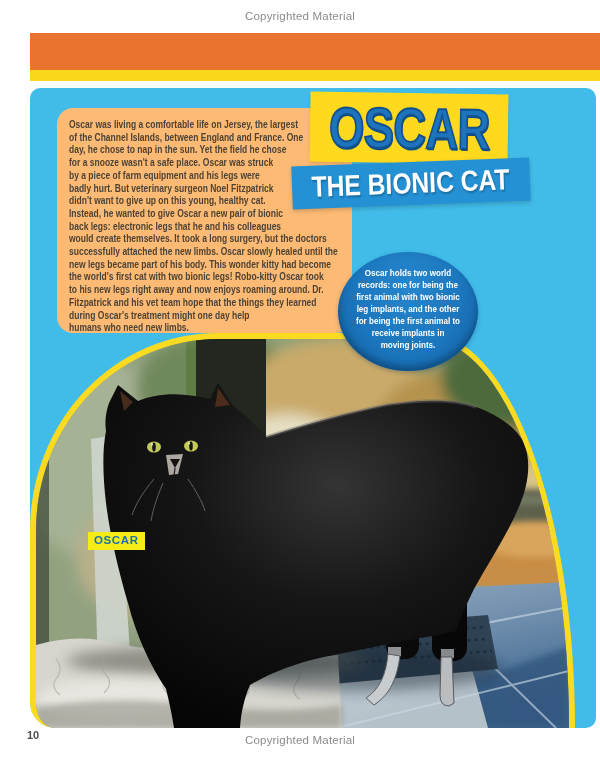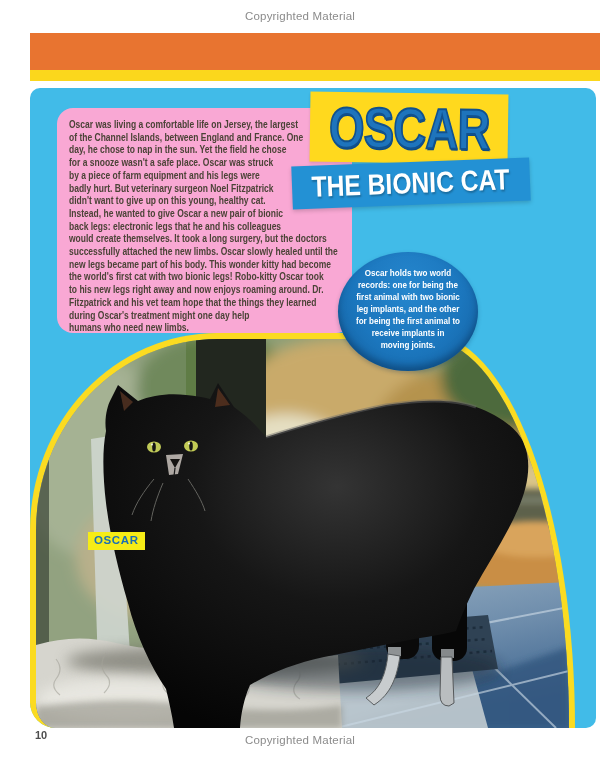--- a/index.html
+++ b/index.html
@@ -15,21 +15,21 @@
   .copyright.bottom{top:734px;}
   .bar-orange{position:absolute;left:30px;top:33px;width:570px;height:37px;background:#e87430;}
   .bar-yellow{position:absolute;left:30px;top:70px;width:570px;height:11px;background:#fbd71c;}
   .page{
     position:absolute;left:30px;top:88px;width:566px;height:640px;
     background:#41bbe8;border-radius:10px 10px 10px 26px;
   }
   
   .story-box{
     position:absolute;left:57px;top:108px;width:295px;height:225px;
-    background:#f9a8d4;border-radius:16px;
+    background:#fdba74;border-radius:16px;
   }
   .story-text{
     position:absolute;left:12px;top:11px;width:330px;
     transform:scaleX(.85);transform-origin:top left;
     color:#4b4337;font-size:10px;line-height:12.7px;font-weight:bold;
     white-space:pre-line;
   }
   
   .title-box{
     position:absolute;left:310px;top:93px;width:198px;height:70px;
@@ -75,21 +75,21 @@
     overflow:hidden;background:#8e9f77;
   }
   .photo svg{display:block;width:100%;height:100%;}
   .photo-label{
     position:absolute;left:88px;top:532px;
     background:#f6ec16;color:#1b6fb5;font-weight:bold;font-size:11.5px;
     letter-spacing:.6px;padding:2px 6px;line-height:1.2;
   }
   .page-number{
     position:absolute;left:27px;top:729px;
-    color:#4e4e4e;font-weight:bold;font-size:11px;margin-left:8px;
+    color:#4e4e4e;font-weight:bold;font-size:11px;
   }
 </style>
 </head>
 <body>
 
 <div class="copyright top">Copyrighted Material</div>
 
 <div class="bar-orange"></div>
 <div class="bar-yellow"></div>
 

